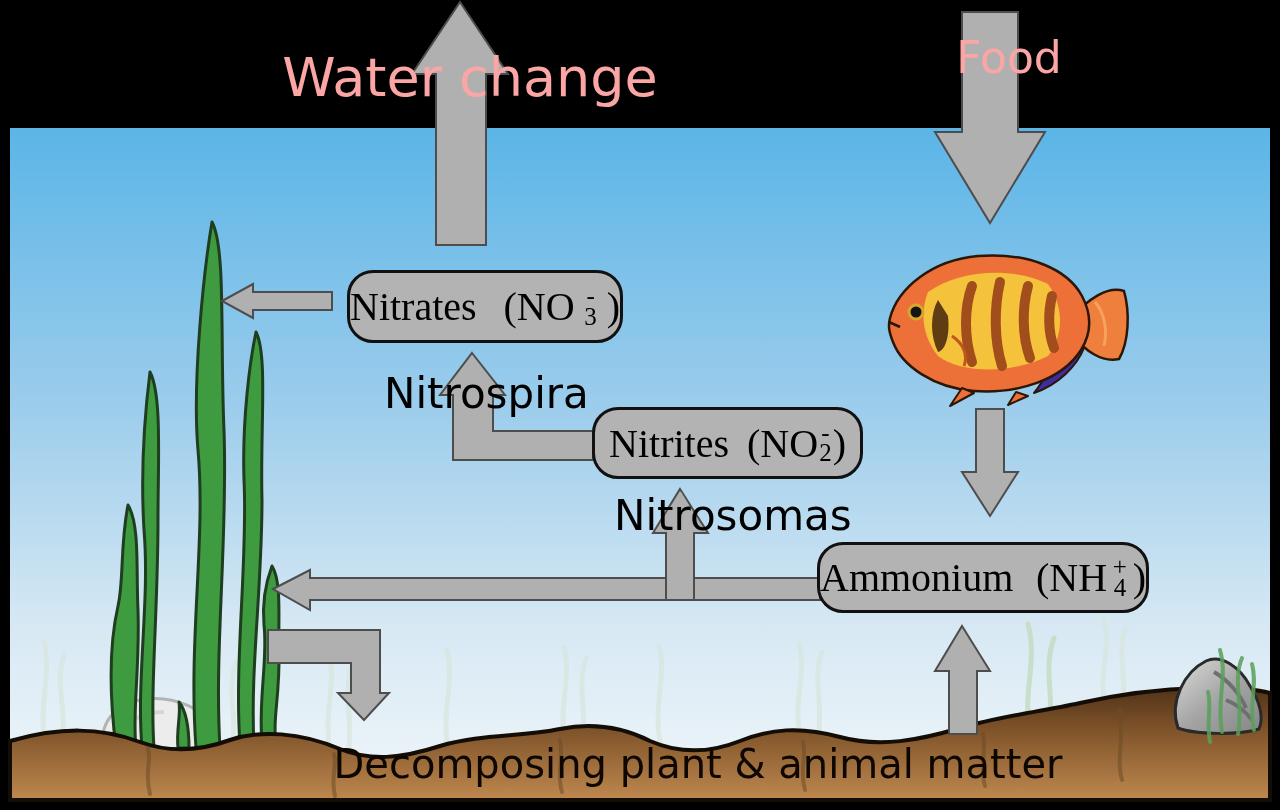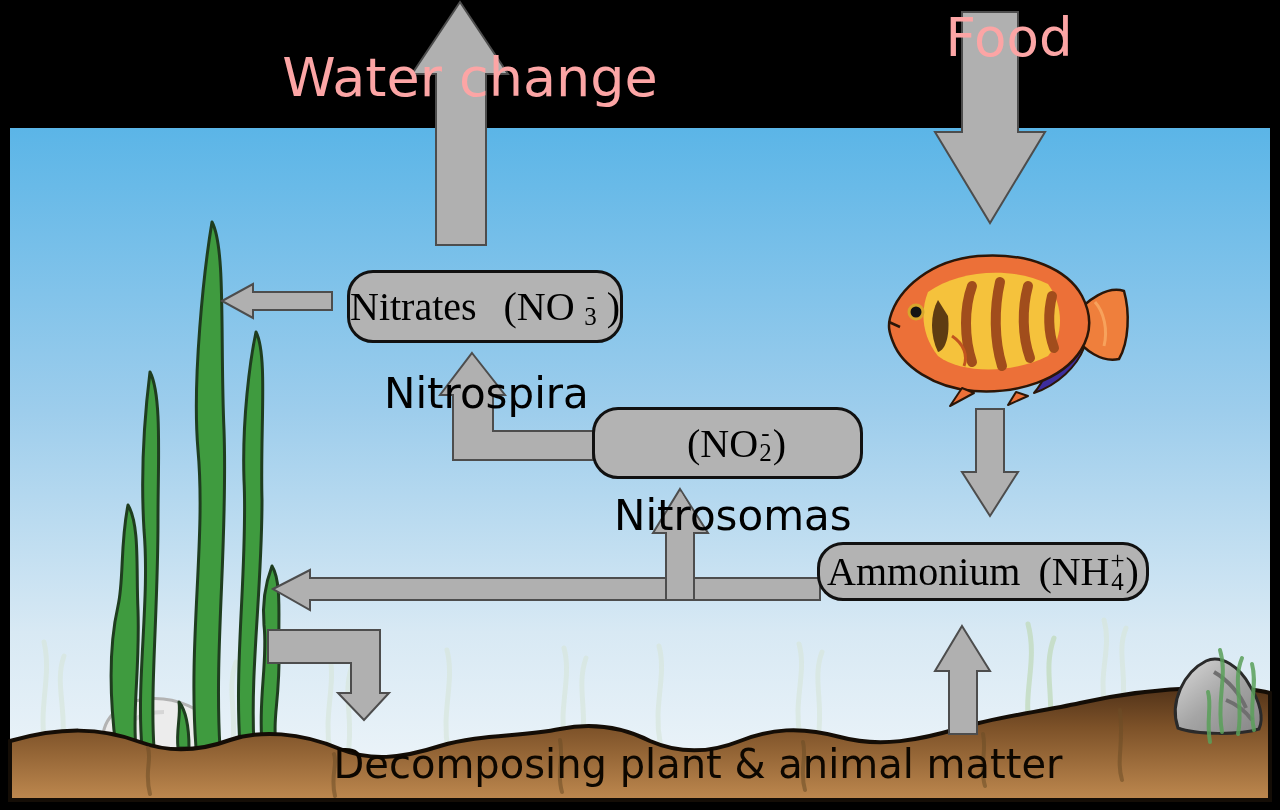--- a/index.html
+++ b/index.html
@@ -11,31 +11,31 @@
   .stage{position:absolute;left:0;top:0;width:1280px;height:810px;}
   svg.scene{position:absolute;left:0;top:0;}
 
   
   .top-label{
     position:absolute;color:#fca5a5;white-space:nowrap;
     transform:translateX(-50%);
     font-family:"DejaVu Sans",sans-serif;
   }
   #water-change-label{left:470px;top:46px;font-size:54px;}
-  #food-label{left:1009px;top:7px;font-size:53px;}
+  #food-label{left:1009px;top:32px;font-size:44px;}
 
   .cycle-box{
     position:absolute;background:#b3b3b3;border:3px solid #111;
     border-radius:26px;display:flex;align-items:center;justify-content:center;
     font-family:"Liberation Serif","DejaVu Serif",serif;font-size:40px;color:#000;
     white-space:nowrap;box-sizing:border-box;
   }
   #nitrates-box{left:347px;top:270px;width:276px;height:73px;justify-content:space-between;}
   #nitrites-box{left:592px;top:407px;width:271px;height:72px;}
-  #ammonium-box{left:817px;top:542px;width:332px;height:59px;}
+  #ammonium-box{left:817px;top:542px;width:332px;height:71px;justify-content:space-between;}
 
   .chem-open{margin-left:18px;}
   .chem-stack{
     display:inline-flex;flex-direction:column;align-items:center;
     font-size:25px;line-height:0.82;vertical-align:-15px;padding:0 1px;
   }
   .bacteria-label{
     position:absolute;font-size:42px;color:#000;white-space:nowrap;
     font-family:"DejaVu Sans",sans-serif;
   }
@@ -189,20 +189,21 @@
     <span>Nitrates</span>
       <span class="chem-open">(NO</span>
       <span class="chem-stack">
         <span>-</span>
         <span>3</span>
       </span>
       <span>)</span>
   </div>
 
   <div id="nitrites-box" class="cycle-box">
+    <span>Nitrites</span>
       <span class="chem-open">(NO</span>
       <span class="chem-stack">
         <span>-</span>
         <span>2</span>
       </span>
       <span>)</span>
   </div>
 
   <div id="ammonium-box" class="cycle-box">
     <span>Ammonium</span>

